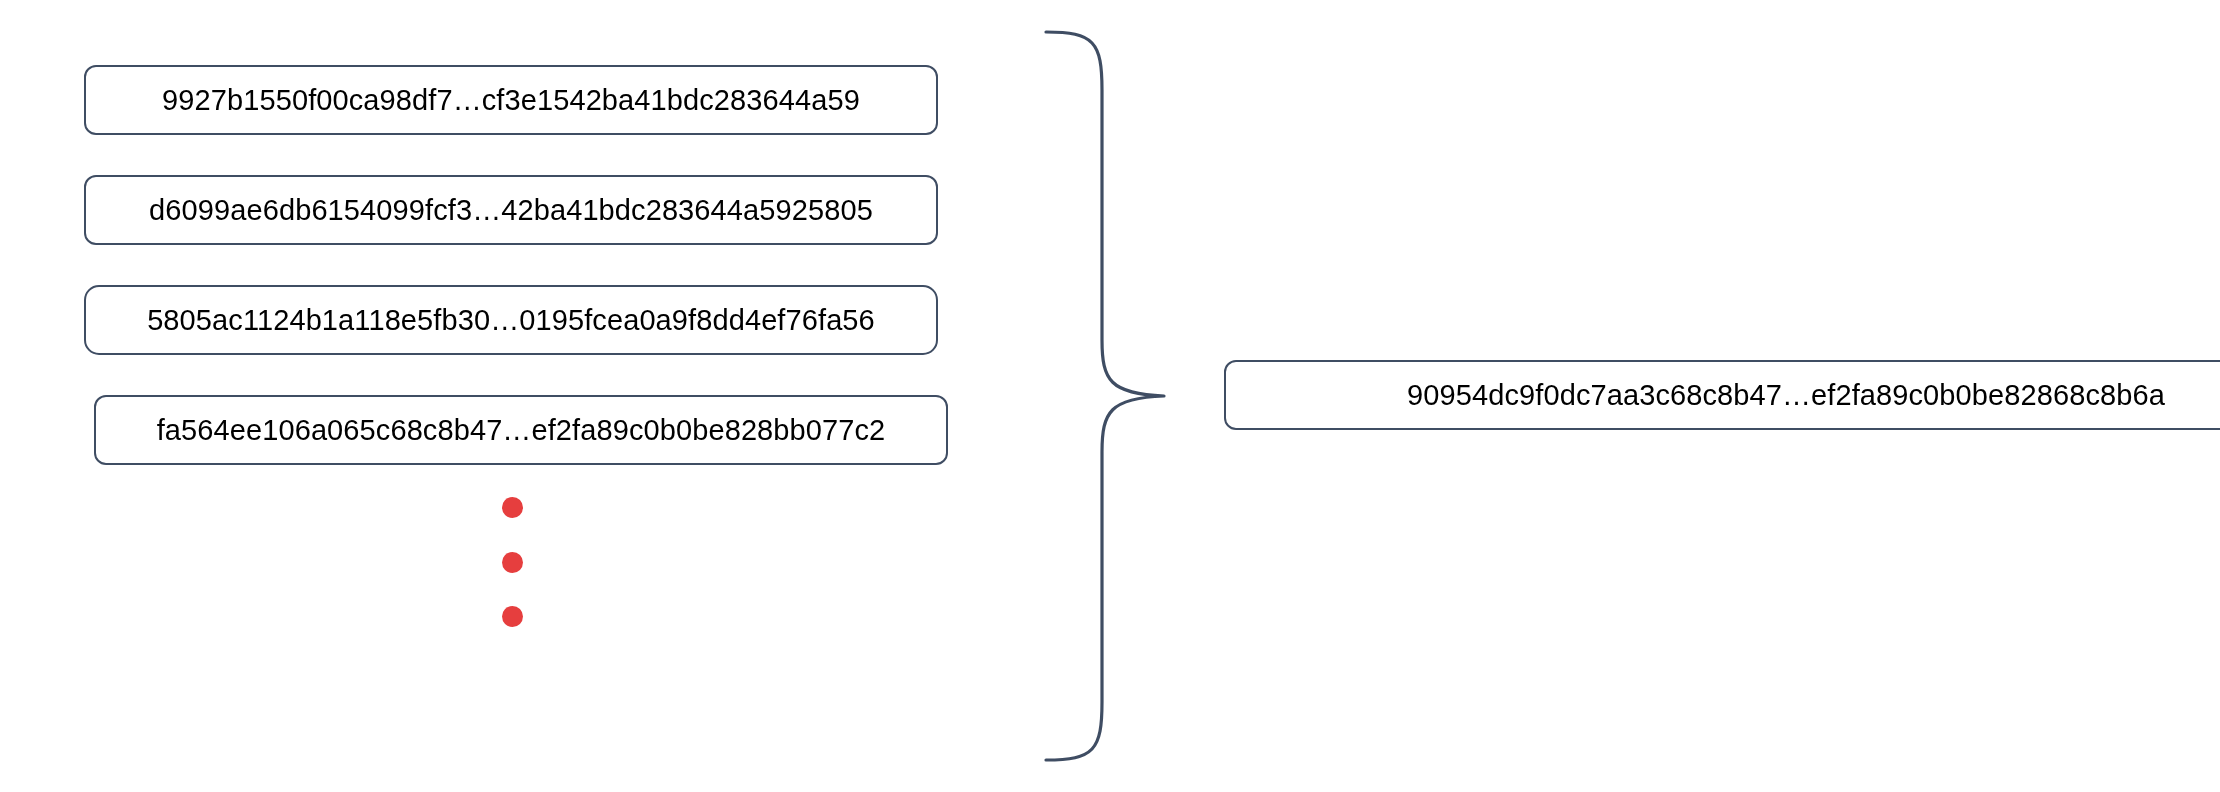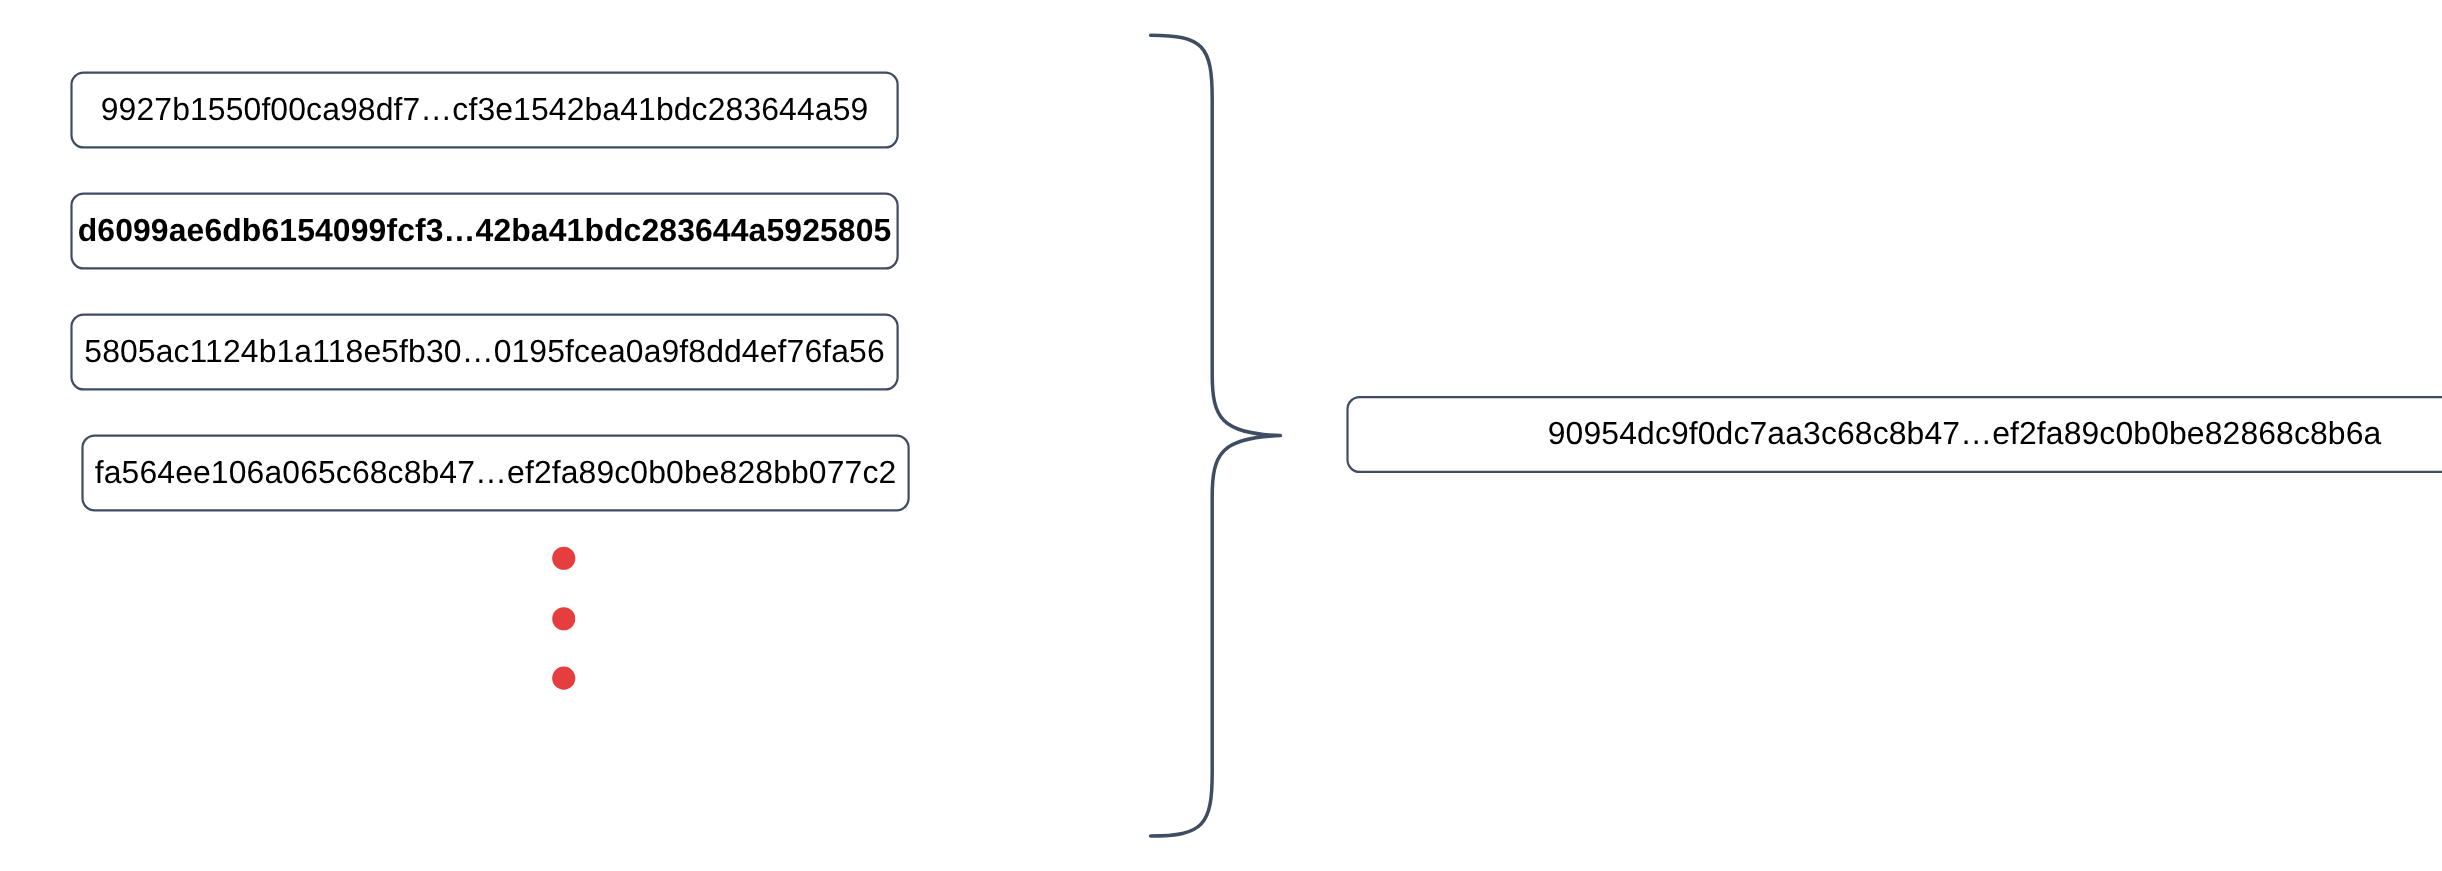--- a/index.html
+++ b/index.html
@@ -35,27 +35,27 @@
     justify-content: center;
     color: #000000;
     font-family: "Liberation Sans", sans-serif;
     font-size: 29px;
     letter-spacing: 0.1px;
     white-space: nowrap;
   }
 
   
   .input-box {
-    left: 64px;
-    width: 753px;
+    left: 84px;
+    width: 854px;
     height: 70px;
   }
   .input-box.r0 { top: 65px; }
-  .input-box.r1 { top: 175px; font-weight: bold; }
-  .input-box.r2 { top: 285px; }
+  .input-box.r1 { top: 175px; }
+  .input-box.r2 { top: 285px; border-radius: 15px; }
   .input-box.r3 { top: 395px; margin-left: 10px; }
   .input-box.r4 { top: 645px; }
 
   
   .output-box {
     left: 1224px;
     width: 1124px;
     height: 70px;
     top: 360px;
   }

